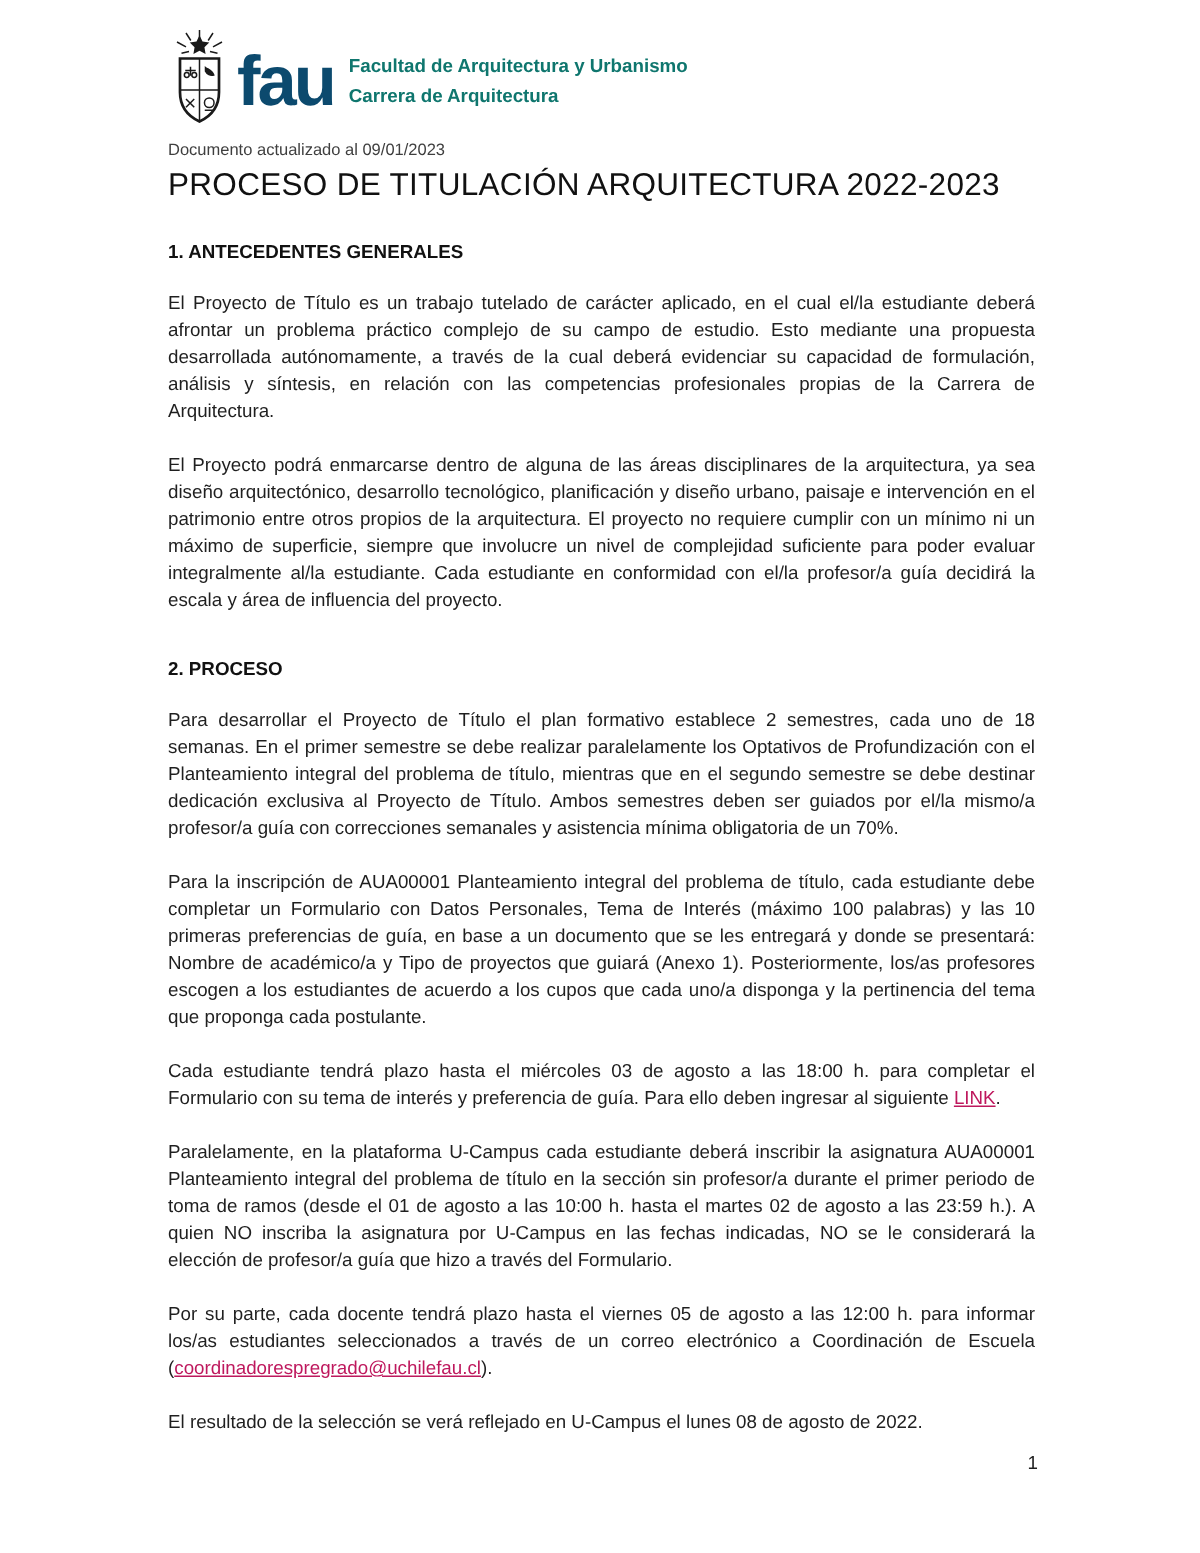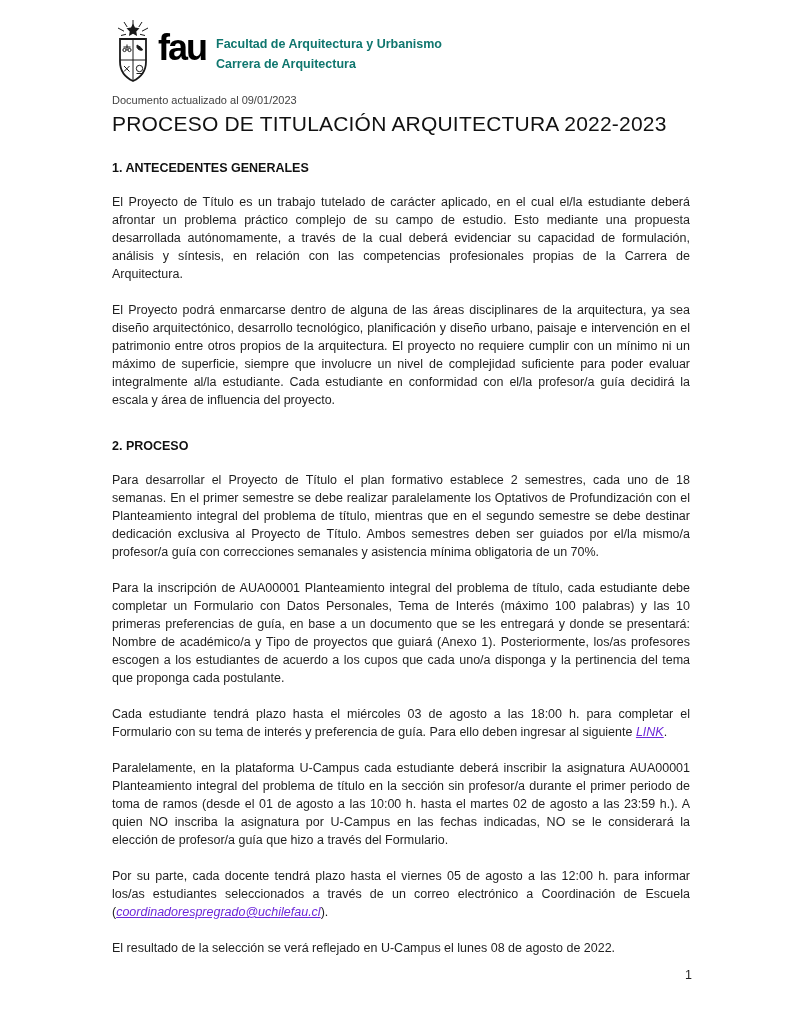--- a/index.html
+++ b/index.html
@@ -15,26 +15,26 @@
   }
   .doc-header {
     position: absolute;
     top: 20px;
     left: 112px;
     right: 102px;
   }
   .logo-row { display: flex; align-items: flex-start; }
   .shield-icon { flex: 0 0 auto; }
   .fau-word {
-    font-size: 36px;
+    font-size: 47px;
     font-weight: bold;
     letter-spacing: -2px;
     line-height: 1;
     margin: 10px 10px 0 4px;
-    color: #000000;
+    color: #0c4a6e;
   }
   .org-lines { margin-top: 14px; }
   .org-line {
     font-weight: bold;
     font-size: 12.5px;
     line-height: 20px;
     color: #0f766e;
   }
   .updated-note {
     font-size: 11px;
@@ -63,24 +63,23 @@
     line-height: 18px;
   }
   .sec-heading.first { margin-top: 21px; }
   .para {
     font-size: 12.5px;
     line-height: 18px;
     text-align: justify;
     margin: 16px 0 18px 0;
   }
   .doc-link {
-    color: #6d28d9;
+    color: #be185d;
     text-decoration: underline;
     cursor: pointer;
-    font-style: italic;
   }
   .page-number {
     position: absolute;
     right: 108px;
     top: 968px;
     font-size: 12.5px;
     color: #1f1f1f;
   }
 </style>
 </head>

